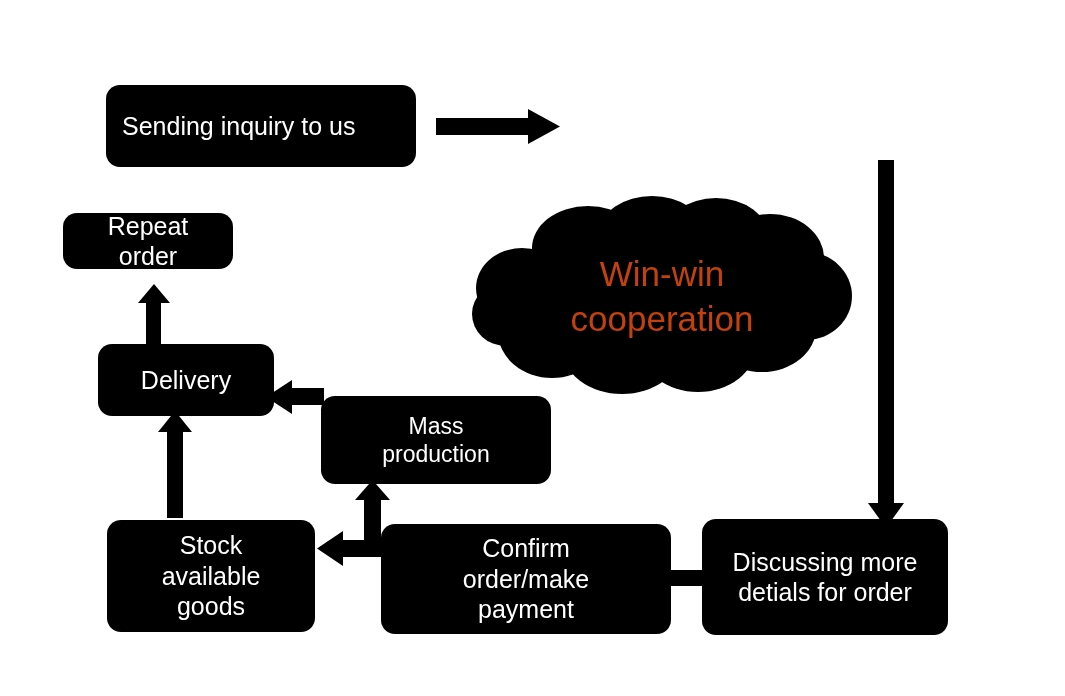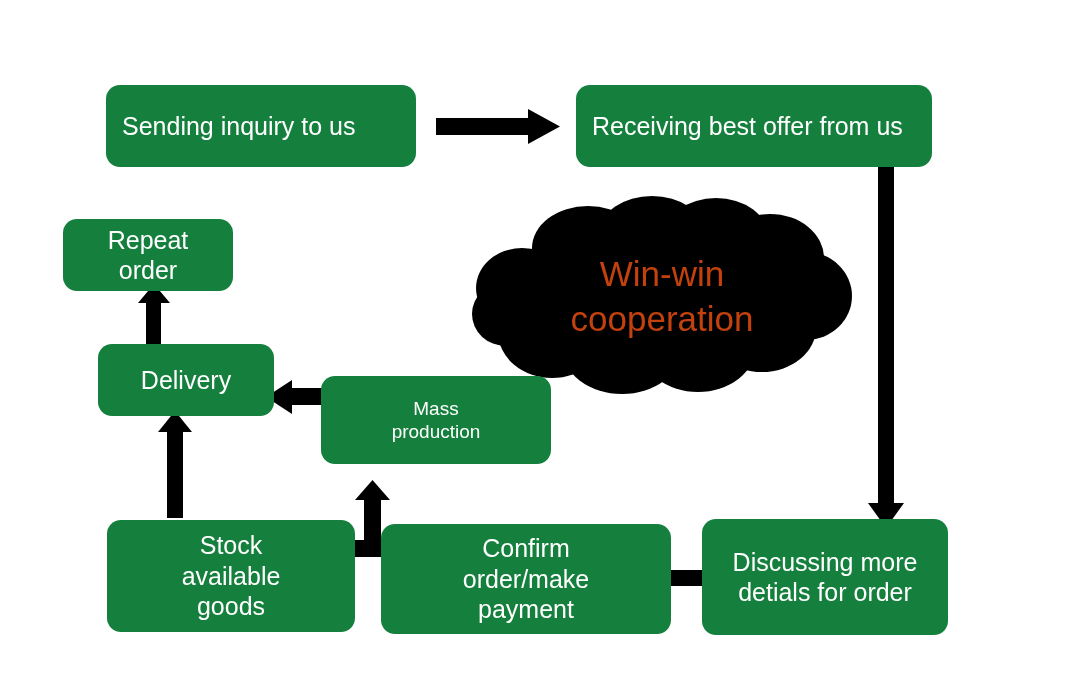--- a/index.html
+++ b/index.html
@@ -11,21 +11,21 @@
   #canvas {
     position: relative;
     width: 1065px;
     height: 696px;
     background: #ffffff;
     overflow: hidden;
     font-family: "Liberation Sans", sans-serif;
   }
   .node {
     position: absolute;
-    background: #15803d;
+    background: #000000;
     color: #ffffff;
     border-radius: 14px;
     box-sizing: border-box;
     display: flex;
     align-items: center;
     z-index: 5;
     line-height: 1.22;
     font-family: "Liberation Sans", sans-serif;
   }
   .node.center-text {
@@ -37,24 +37,24 @@
     text-align: left;
   }
   .node .label {
     display: block;
     width: 100%;
     white-space: pre-line;
   }
   
   #node-sending      { left: 106px; top: 85px;  width: 310px; height: 82px;  font-size: 25px; padding: 0 16px; }
   #node-receiving    { left: 576px; top: 85px;  width: 356px; height: 82px;  font-size: 25px; padding: 0 16px; }
-  #node-repeat       { left: 63px;  top: 219px; width: 170px; height: 72px;  font-size: 25px; padding: 0 10px; justify-content: flex-end; }
+  #node-repeat       { left: 63px;  top: 213px; width: 170px; height: 56px;  font-size: 25px; padding: 0 10px; justify-content: flex-end; }
   #node-delivery     { left: 98px;  top: 344px; width: 176px; height: 72px;  font-size: 25px; padding: 3px 10px; }
-  #node-mass         { left: 321px; top: 376px; width: 230px; height: 88px;  font-size: 19px; padding: 0 12px; }
-  #node-stock        { left: 107px; top: 520px; width: 248px; height: 112px; font-size: 25px; padding: 4px 10px; }
+  #node-mass         { left: 321px; top: 396px; width: 230px; height: 88px;  font-size: 23px; padding: 0 12px; }
+  #node-stock        { left: 107px; top: 520px; width: 208px; height: 112px; font-size: 25px; padding: 4px 10px; }
   #node-confirm      { left: 381px; top: 524px; width: 290px; height: 110px; font-size: 25px; padding: 0 12px; }
   #node-discussing   { left: 702px; top: 519px; width: 246px; height: 116px; font-size: 25px; padding: 0 12px; justify-content: flex-end; }
 
   
   #cloud {
     position: absolute;
     left: 470px;
     top: 196px;
     width: 384px;
     height: 200px;
@@ -154,23 +154,20 @@
       </g>
     </svg>
     <div id="cloud-text">Win-win
 cooperation</div>
   </div>
 
   <div class="node left-text" id="node-sending">
     <span class="label">Sending inquiry to us</span>
   </div>
 
-  <div class="node left-text" id="node-receiving">
-    <span class="label">Receiving best offer from us</span>
-  </div>
 
   <div class="node center-text" id="node-repeat">
     <span class="label">Repeat
 order</span>
   </div>
 
   <div class="node center-text" id="node-delivery">
     <span class="label">Delivery</span>
   </div>
 

